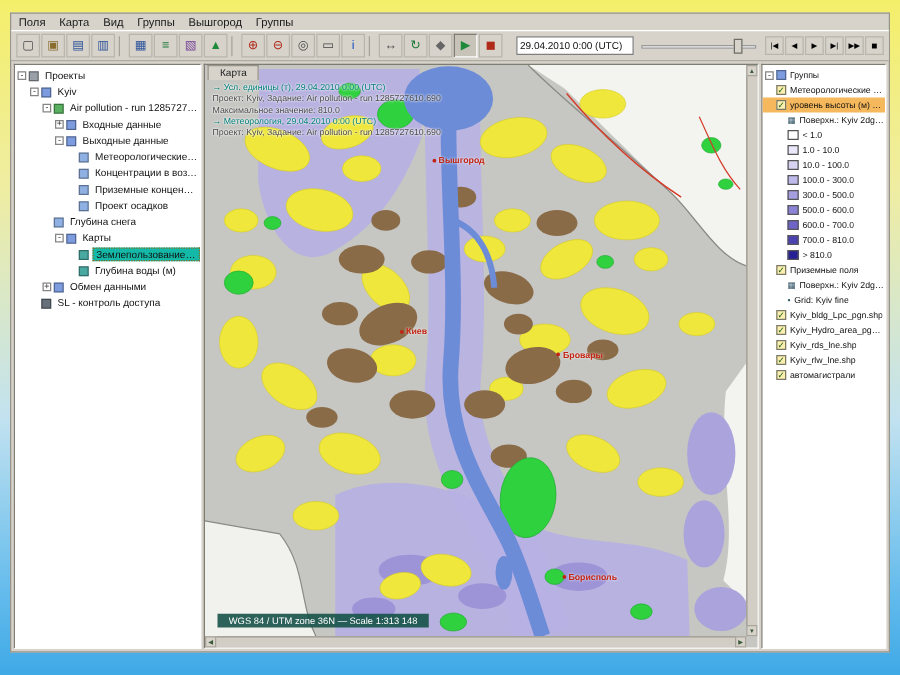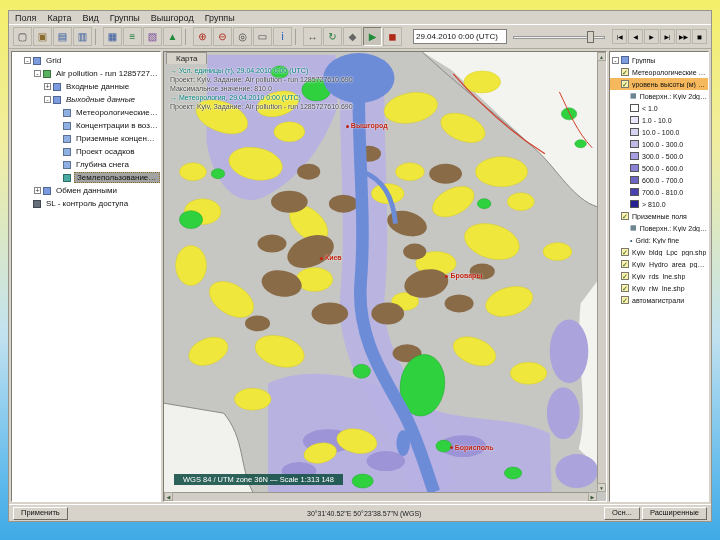--- a/index.html
+++ b/index.html
@@ -23,21 +23,21 @@
 .sunken{border:1px solid;border-color:#7f7c73 #ffffff #ffffff #7f7c73}
 .left-panel{width:150px;flex:none}
 .tree{height:100%;background:#fff;overflow:hidden;padding-top:2px}
 .trow{height:13px;display:flex;align-items:center;font-size:8px;color:#101010;white-space:nowrap;cursor:default}
 .exp{width:7px;height:7px;flex:none;border:1px solid #848484;background:#fff;font-size:7px;line-height:5px;text-align:center;margin-right:2px;color:#333}
 .exp.hid{visibility:hidden}
 .tic{width:8px;height:8px;flex:none;margin-right:3px;border:1px solid rgba(0,0,0,.35)}
 .ic-computer{background:#9aa0a8}.ic-folder{background:#7d9ce0}.ic-run{background:#58b060}
 .ic-layer{background:#8fb0e2}.ic-map{background:#49a8a0}.ic-lock{background:#666f7a}
 .tlb{padding:0 2px;overflow:hidden;text-overflow:ellipsis}
-.trow.sel .tlb{background:#a3a3a3;border:1px dotted #8a6a20}
+.trow.sel .tlb{background:#14b8a6;border:1px dotted #8a6a20}
 .map-area{flex:1;position:relative;background:#c6c6c2;overflow:hidden}
 .map-area svg{position:absolute;left:0;top:0;width:calc(100% - 9px);height:calc(100% - 9px)}
 .maptab{position:absolute;top:0;left:2px;height:12px;padding:0 9px;background:#d7d3cb;border:1px solid #97948c;border-bottom:none;font-size:8px;line-height:11px;z-index:5;color:#222}
 .overlay{position:absolute;top:14px;left:6px;z-index:4;font-size:7px;line-height:9px;text-shadow:0 0 2px #fff,0 0 2px #fff}
 .citylabels{position:absolute;left:0;top:0;right:9px;bottom:9px;z-index:3;pointer-events:none}
 .city{position:absolute;font-size:7px;font-weight:bold;color:#c22211;text-shadow:0 0 2px #fff}
 .city::before{content:"";display:inline-block;width:3px;height:3px;background:#c22211;border-radius:50%;margin-right:2px;vertical-align:middle}
 .scalelabel{position:absolute;left:10px;bottom:16px;background:rgba(22,82,72,.9);color:#fff;font-size:7.5px;padding:1px 9px;z-index:4;white-space:nowrap}
 .vscroll{position:absolute;top:0;right:0;bottom:9px;width:9px;background:#d2cec6;border-left:1px solid #9a978f}
 .hscroll{position:absolute;left:0;right:9px;bottom:0;height:9px;background:#d2cec6;border-top:1px solid #9a978f}
@@ -108,36 +108,41 @@
           <button class="vbtn">▶</button>
           <button class="vbtn">▶|</button>
           <button class="vbtn">▶▶</button>
           <button class="vbtn">◼</button>
         </span>
     </div>
 
     <div class="main">
       <div class="left-panel">
         <div class="tree sunken" id="ltree">
+            <div class="trow" style="padding-left: 2px;">
+              <span class="exp">-</span>
+              <span class="tic ic-computer"></span>
+              <span class="tlb">Проекты</span>
+            </div>
             <div class="trow" style="padding-left: 12px;">
               <span class="exp">-</span>
               <span class="tic ic-folder"></span>
-              <span class="tlb">Grid</span>
+              <span class="tlb">Kyiv</span>
             </div>
             <div class="trow" style="padding-left: 22px;">
               <span class="exp">-</span>
               <span class="tic ic-run"></span>
               <span class="tlb">Air pollution - run 1285727610.690</span>
             </div>
             <div class="trow" style="padding-left: 32px;">
               <span class="exp">+</span>
               <span class="tic ic-folder"></span>
               <span class="tlb">Входные данные</span>
             </div>
-            <div class="trow" style="padding-left: 32px; font-style: italic;">
+            <div class="trow" style="padding-left: 32px;">
               <span class="exp">-</span>
               <span class="tic ic-folder"></span>
               <span class="tlb">Выходные данные</span>
             </div>
             <div class="trow" style="padding-left: 42px;">
               <span class="exp hid"></span>
               <span class="tic ic-layer"></span>
               <span class="tlb">Метеорологические поля</span>
             </div>
             <div class="trow" style="padding-left: 42px;">
@@ -148,29 +153,39 @@
             <div class="trow" style="padding-left: 42px;">
               <span class="exp hid"></span>
               <span class="tic ic-layer"></span>
               <span class="tlb">Приземные концентрации</span>
             </div>
             <div class="trow" style="padding-left: 42px;">
               <span class="exp hid"></span>
               <span class="tic ic-layer"></span>
               <span class="tlb">Проект осадков</span>
             </div>
-            <div class="trow" style="padding-left: 42px;">
+            <div class="trow" style="padding-left: 22px;">
               <span class="exp hid"></span>
               <span class="tic ic-layer"></span>
               <span class="tlb">Глубина снега</span>
             </div>
+            <div class="trow" style="padding-left: 32px;">
+              <span class="exp">-</span>
+              <span class="tic ic-folder"></span>
+              <span class="tlb">Карты</span>
+            </div>
             <div class="trow sel" style="padding-left: 42px;">
               <span class="exp hid"></span>
               <span class="tic ic-map"></span>
               <span class="tlb">Землепользование (т)</span>
+            </div>
+            <div class="trow" style="padding-left: 42px;">
+              <span class="exp hid"></span>
+              <span class="tic ic-map"></span>
+              <span class="tlb">Глубина воды (м)</span>
             </div>
             <div class="trow" style="padding-left: 22px;">
               <span class="exp">+</span>
               <span class="tic ic-folder"></span>
               <span class="tlb">Обмен данными</span>
             </div>
             <div class="trow" style="padding-left: 12px;">
               <span class="exp hid"></span>
               <span class="tic ic-lock"></span>
               <span class="tlb">SL - контроль доступа</span>
@@ -377,23 +392,15 @@
               <span class="llb">Kyiv_rlw_lne.shp</span>
             </div>
             <div class="lrow" style="padding-left: 11px;">
               <span class="chk">✓</span>
               <span class="llb">автомагистрали</span>
             </div>
           </div>
       </div>
     </div>
 
-    <div class="bottombar">
-      <button class="btn">Применить</button>
-      <span class="coords">30°31'40.52"E 50°23'38.57"N (WGS)</span>
-      <span class="brgroup">
-        <button class="btn">Осн...</button>
-        <button class="btn">Расширенные</button>
-      </span>
-    </div>
 
   </div>
 </div>
 
 </body></html>

